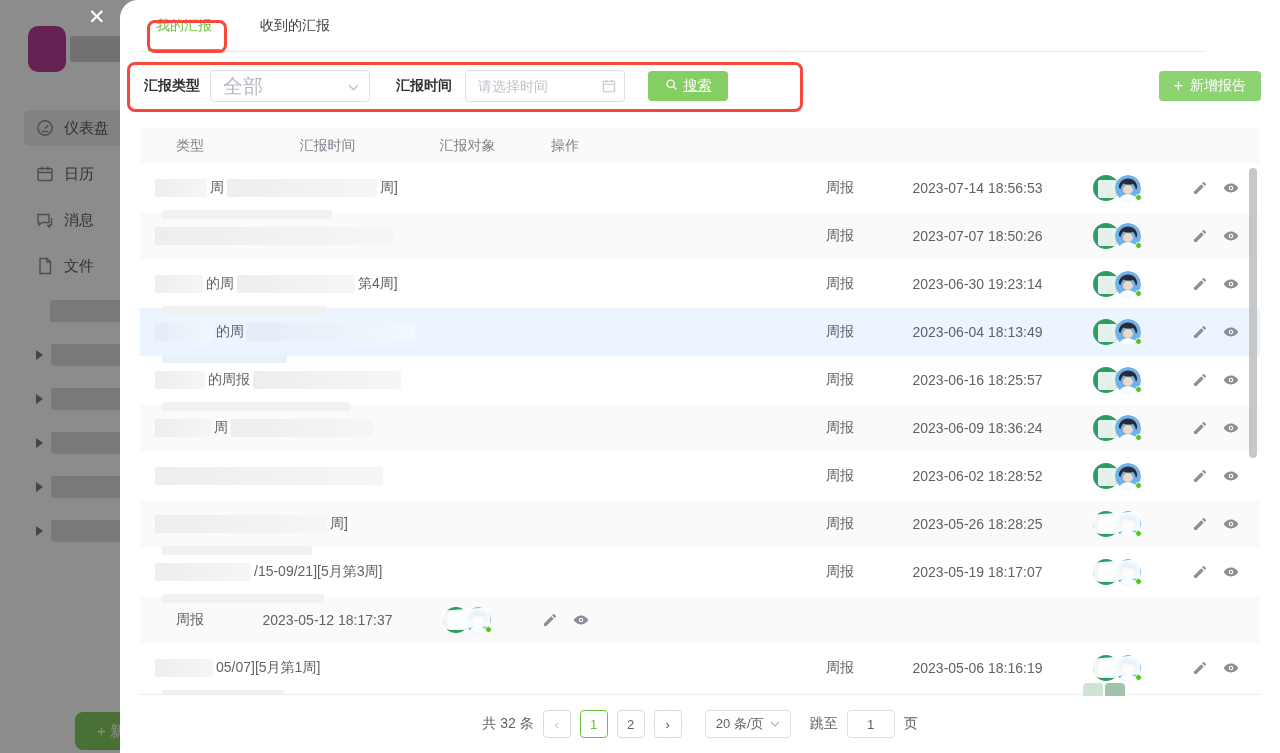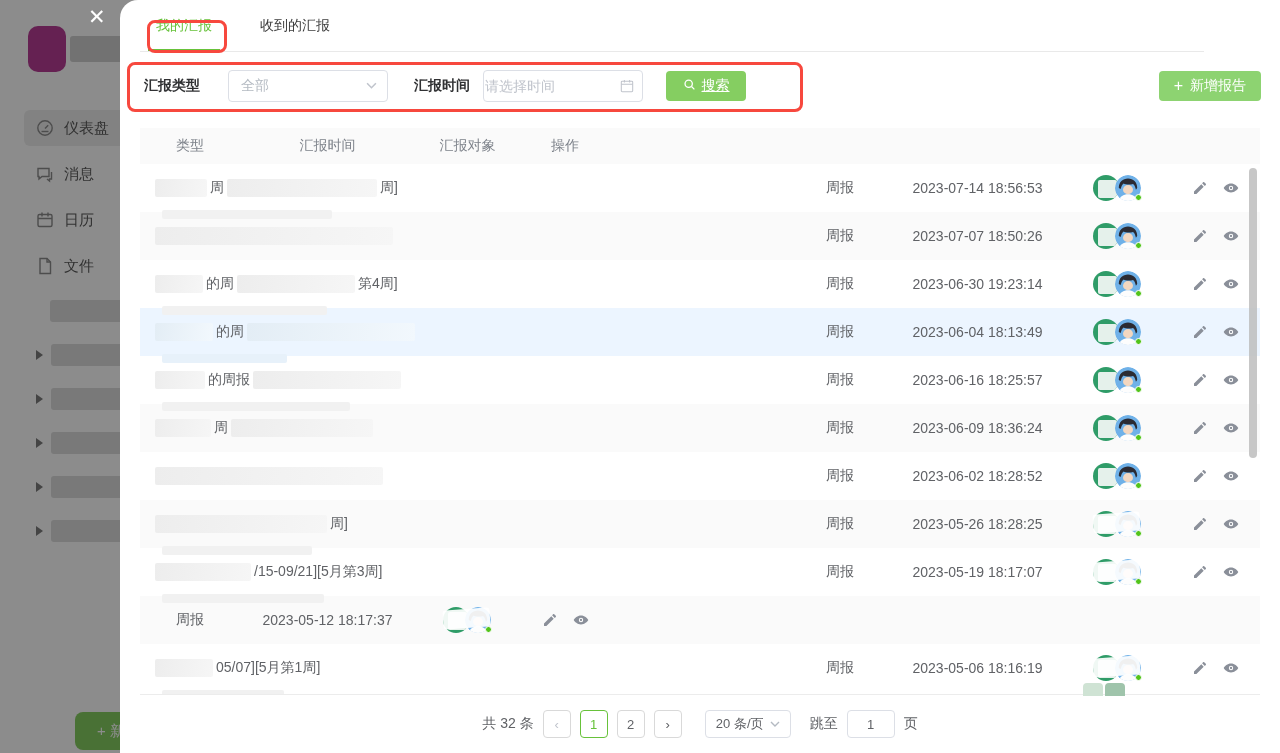--- a/index.html
+++ b/index.html
@@ -28,23 +28,23 @@
   .close-x{position:absolute;left:88px;top:6px;z-index:6;color:#fff;font-size:21px;background:none;border:none;line-height:1;cursor:pointer;}
 
   
   .modal{position:absolute;left:120px;top:0;right:0;bottom:0;background:#fff;border-top-left-radius:18px;z-index:10;}
   .tabbar{display:flex;margin:0 76px 0 20px;padding-left:8px;border-bottom:1px solid #e9e9e9;height:52px;align-items:flex-end;}
   .tab{font-size:14px;color:#3c3c3c;padding:15px 8px 14px;margin-right:32px;cursor:pointer;border-bottom:2px solid transparent;}
   .tab.active{color:var(--accent);border-bottom-color:var(--accent);}
 
   .filters{position:absolute;top:62px;left:24px;height:48px;display:flex;align-items:center;}
   .flabel{font-size:14px;font-weight:bold;color:#303133;}
-  .pseudo-select{width:160px;height:32px;border:1px solid #dcdfe6;border-radius:4px;margin-left:28px;display:flex;align-items:center;justify-content:space-between;padding:0 10px 0 12px;font-size:14px;color:#b4bac2;background:#fff;cursor:pointer;}
+  .pseudo-select{width:160px;height:32px;border:1px solid #dcdfe6;border-radius:4px;margin-left:10px;display:flex;align-items:center;justify-content:space-between;padding:0 10px 0 12px;font-size:20px;color:#b4bac2;background:#fff;cursor:pointer;}
   .date-input{position:relative;margin-left:13px;}
-  .date-input input{width:160px;height:32px;border:1px solid #dcdfe6;border-radius:4px;padding:0 30px 0 1px;font-size:14px;color:#606266;}
+  .date-input input{width:160px;height:32px;border:1px solid #dcdfe6;border-radius:4px;padding:0 30px 0 12px;font-size:14px;color:#606266;}
   .date-input input::placeholder{color:#c0c4cc;}
   .date-input .cal{position:absolute;right:9px;top:9px;}
   .search-btn{margin-left:23px;height:30px;width:80px;background:var(--btn-green);color:#fff;border:none;border-radius:4px;font-size:14px;display:flex;align-items:center;justify-content:center;gap:6px;cursor:pointer;text-decoration:underline;}
   .add-btn{position:absolute;top:71px;right:19px;height:30px;padding:0 15px;background:#8dd371;color:#fff;border:none;border-radius:4px;font-size:14px;display:flex;align-items:center;gap:7px;cursor:pointer;}
   .plus{font-size:16px;line-height:1;}
 
   
   .table{position:absolute;top:128px;left:20px;right:20px;}
   .thead{display:flex;height:36px;align-items:center;background:var(--header-bg);font-size:14px;color:#7d828a;}
   .tbody{height:531px;overflow:hidden;border-bottom:1px solid #ececec;}
@@ -112,34 +112,34 @@
               <circle cx="9" cy="9" r="7.2"></circle>
               <path d="M9 9.5l3.2-3.2"></path>
               <path d="M5.5 12.5h7"></path>
             </svg>
         </span>
         <span>仪表盘</span>
       </div>
       <div class="menu-item">
         <span class="mi">
           <svg viewBox="0 0 18 18" width="18" height="18" fill="none" stroke="#8c8c8c" stroke-width="1.4">
+              <rect x="2" y="3.5" width="14" height="12" rx="1.5"></rect>
+              <path d="M2 7.5h14M6 1.5v4M12 1.5v4"></path>
+            </svg>
+        </span>
+        <span>日历</span>
+      </div>
+      <div class="menu-item">
+        <span class="mi">
+          <svg viewBox="0 0 18 18" width="18" height="18" fill="none" stroke="#8c8c8c" stroke-width="1.4">
               <path d="M2 3.5h11v8H6l-3 2.5v-2.5H2z"></path>
               <path d="M15.5 7v7h-2v2l-2.5-2"></path>
             </svg>
         </span>
         <span>消息</span>
-      </div>
-      <div class="menu-item">
-        <span class="mi">
-          <svg viewBox="0 0 18 18" width="18" height="18" fill="none" stroke="#8c8c8c" stroke-width="1.4">
-              <rect x="2" y="3.5" width="14" height="12" rx="1.5"></rect>
-              <path d="M2 7.5h14M6 1.5v4M12 1.5v4"></path>
-            </svg>
-        </span>
-        <span>日历</span>
       </div>
       <div class="menu-item">
         <span class="mi">
           <svg viewBox="0 0 18 18" width="18" height="18" fill="none" stroke="#8c8c8c" stroke-width="1.4">
               <path d="M4 1.5h7l3.5 3.5v11.5H4z"></path>
               <path d="M11 1.5V5h3.5"></path>
             </svg>
         </span>
         <span>文件</span>
       </div>

